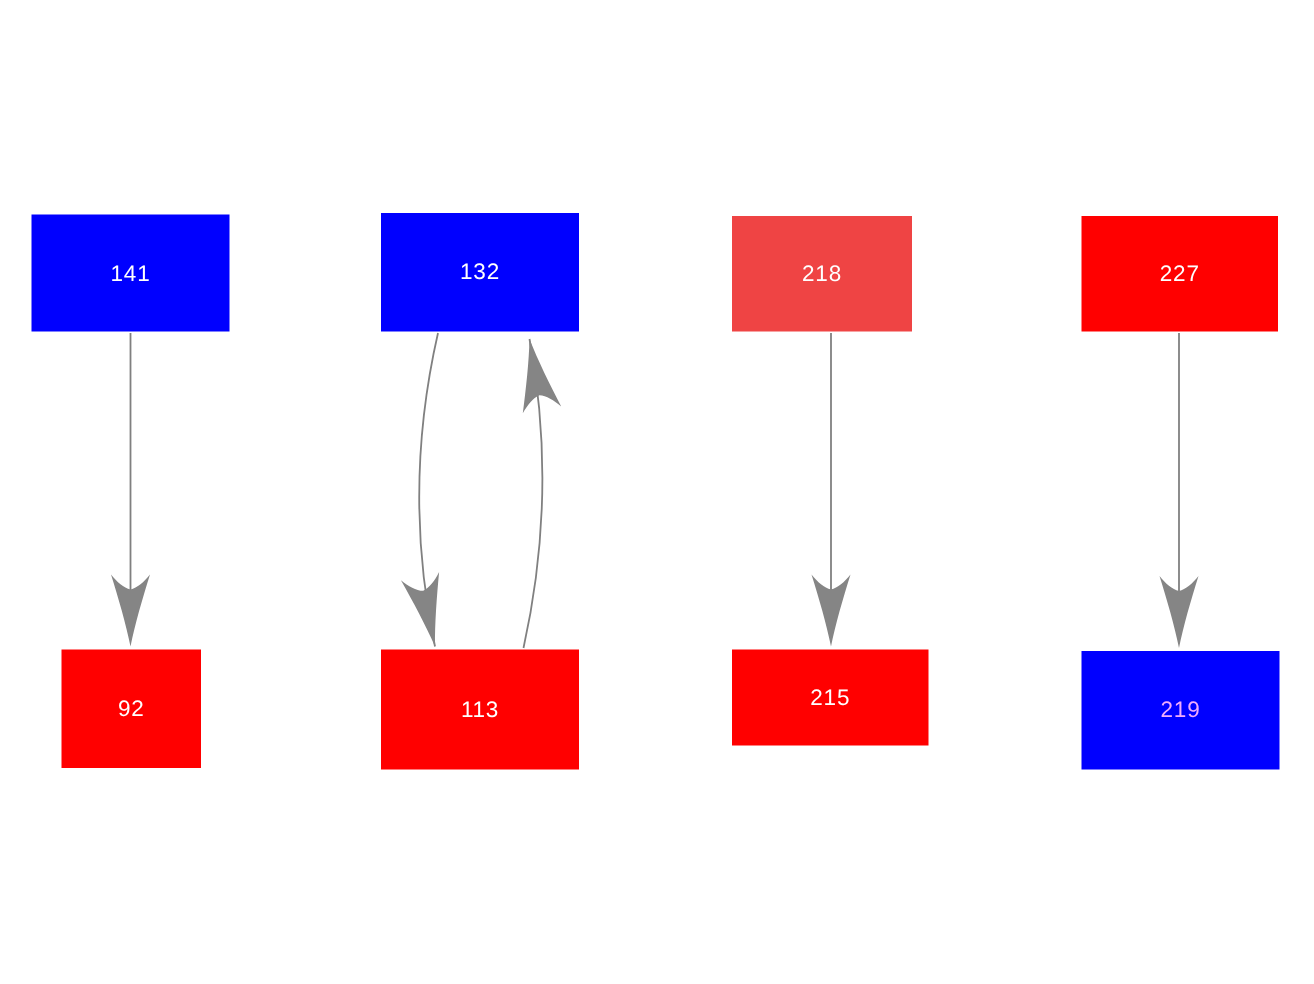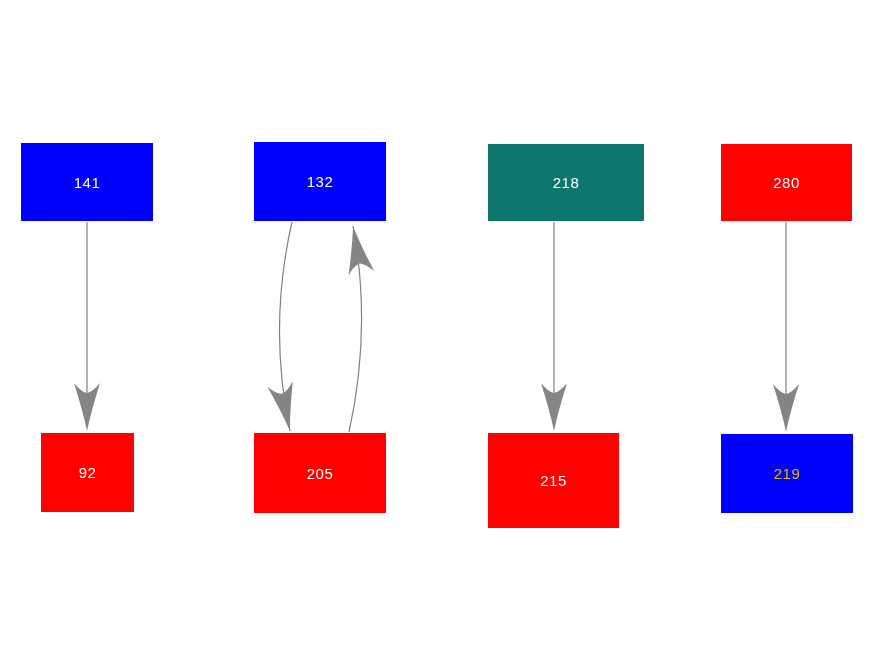--- a/index.html
+++ b/index.html
@@ -50,31 +50,31 @@
       <path d="M 786 222 L 786 395" fill="none" stroke="#808080" stroke-width="1.2"></path>
       <path d="M 0 0 C -3 -15 -8 -32 -13 -48 C -9 -43 -4.5 -39 0 -38 C 4.5 -39 9 -43 13 -48 C 8 -32 3 -15 0 0 Z" fill="#858585" transform="translate(786 432) rotate(0)"></path>
     </svg>
 
   <div class="node" style="left: 21px; top: 143px; width: 132px; height: 78px; background: rgb(0, 0, 255);">
     <span style="color: rgb(255, 255, 255);">141</span>
   </div>
   <div class="node" style="left: 254px; top: 142px; width: 132px; height: 79px; background: rgb(0, 0, 255);">
     <span style="color: rgb(255, 255, 255);">132</span>
   </div>
-  <div class="node" style="left: 488px; top: 144px; width: 156px; height: 77px; background: #0f766e; text-align: center;">
+  <div class="node" style="left: 488px; top: 144px; width: 120px; height: 77px; background: #ef4444; text-align: center;">
     <span style="color: rgb(255, 255, 255);">218</span>
   </div>
   <div class="node" style="left: 721px; top: 144px; width: 131px; height: 77px; background: rgb(255, 0, 0);">
-    <span style="color: rgb(255, 255, 255);">280</span>
+    <span style="color: rgb(255, 255, 255);">227</span>
   </div>
   <div class="node" style="left: 41px; top: 433px; width: 93px; height: 79px; background: rgb(255, 0, 0); text-align: right;">
     <span style="color: rgb(255, 255, 255);">92</span>
   </div>
   <div class="node" style="left: 254px; top: 433px; width: 132px; height: 80px; background: rgb(255, 0, 0);">
-    <span style="color: rgb(255, 255, 255);">205</span>
+    <span style="color: rgb(255, 255, 255);">113</span>
   </div>
-  <div class="node" style="left: 488px; top: 433px; width: 131px; height: 95px; background: rgb(255, 0, 0);">
+  <div class="node" style="left: 488px; top: 433px; width: 131px; height: 64px; background: rgb(255, 0, 0);">
     <span style="color: rgb(255, 255, 255);">215</span>
   </div>
   <div class="node" style="left: 721px; top: 434px; width: 132px; height: 79px; background: rgb(0, 0, 255);">
-    <span style="color: #eab308;">219</span>
+    <span style="color: #f0abfc;">219</span>
   </div>
 </div>
 
 </body></html>

